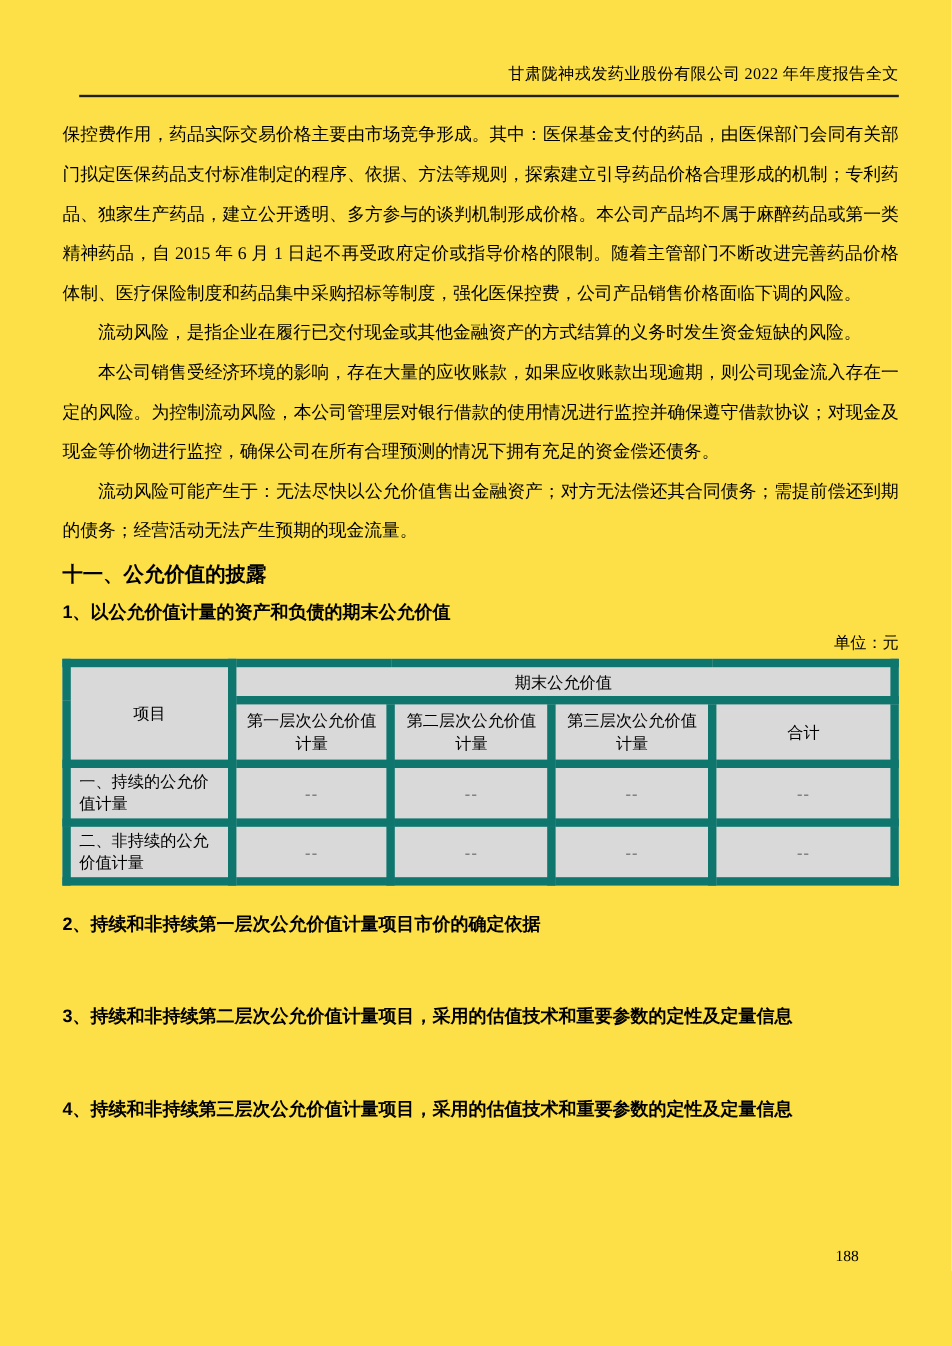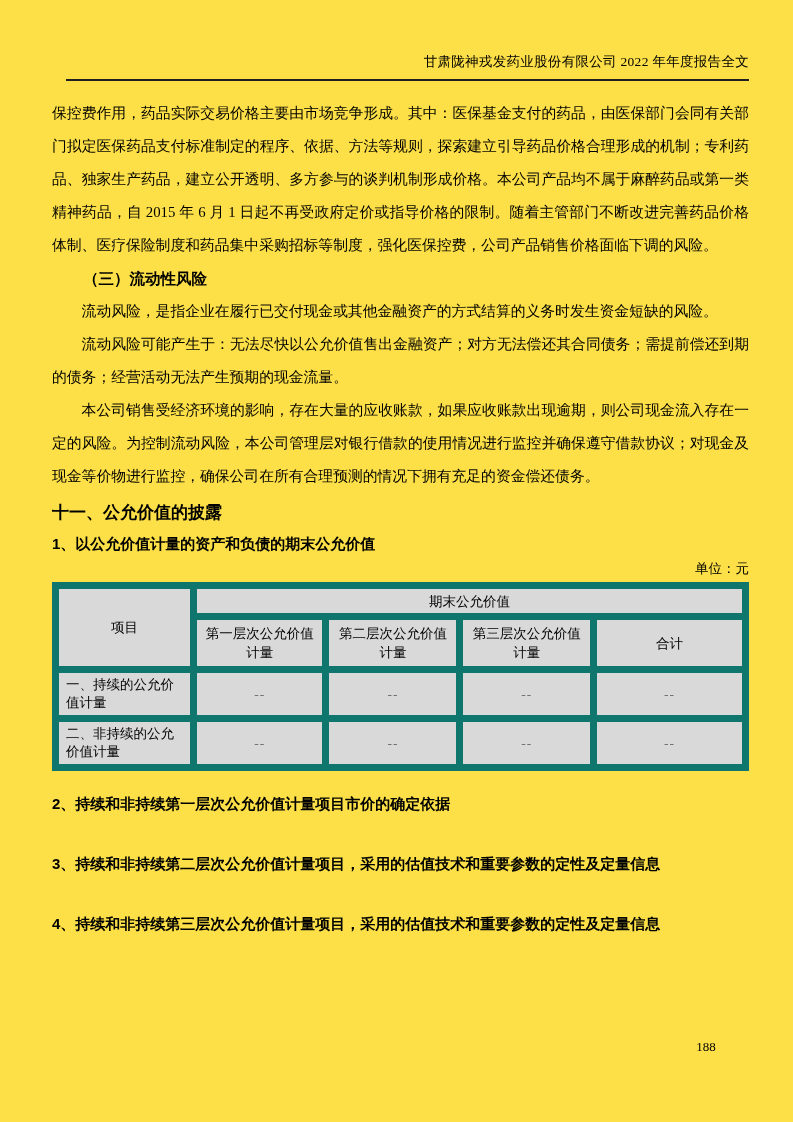--- a/index.html
+++ b/index.html
@@ -43,46 +43,45 @@
     border:1px solid #2b2b2b; border-top-width:2px; border-bottom-width:2px;
     font-size:13.5px; line-height:19px; text-align:center;
   }
   table.fv-table td { border:7px solid #0f766e; padding:2px 7px; vertical-align:middle; }
   table.fv-table tr.hdr1 td { height:20px; }
   table.fv-table tr.hdr2 td { height:42px; }
   table.fv-table tr.body-row td { height:38px; }
   td.label-cell { text-align:left; line-height:18px; }
   .dash-val { color:#6e6e6e; letter-spacing:1px; }
   .mt-after-table { margin-top:22px; }
-  .mt-wide { margin-top:38px; }
+  .mt-wide { margin-top:55px; }
   .page-footer {
     position:absolute; top:1039px; left:676px; width:60px;
     text-align:center; font-size:13px;
   }
 </style>
 </head>
 <body>
 
 <div class="page">
 
   <div class="page-header">
     <span>甘肃陇神戎发药业股份有限公司 2022 年年度报告全文</span>
   </div>
 
   <div class="content">
 
     <p class="body-para first-para">保控费作用，药品实际交易价格主要由市场竞争形成。其中：医保基金支付的药品，由医保部门会同有关部门拟定医保药品支付标准制定的程序、依据、方法等规则，探索建立引导药品价格合理形成的机制；专利药品、独家生产药品，建立公开透明、多方参与的谈判机制形成价格。本公司产品均不属于麻醉药品或第一类精神药品，自 2015 年 6 月 1 日起不再受政府定价或指导价格的限制。随着主管部门不断改进完善药品价格体制、医疗保险制度和药品集中采购招标等制度，强化医保控费，公司产品销售价格面临下调的风险。</p>
 
-    <div class="sub-heading">（三）流动性风险</div>
 
     <p class="body-para">流动风险，是指企业在履行已交付现金或其他金融资产的方式结算的义务时发生资金短缺的风险。</p>
 
+    <p class="body-para">本公司销售受经济环境的影响，存在大量的应收账款，如果应收账款出现逾期，则公司现金流入存在一定的风险。为控制流动风险，本公司管理层对银行借款的使用情况进行监控并确保遵守借款协议；对现金及现金等价物进行监控，确保公司在所有合理预测的情况下拥有充足的资金偿还债务。</p>
+
     <p class="body-para">流动风险可能产生于：无法尽快以公允价值售出金融资产；对方无法偿还其合同债务；需提前偿还到期的债务；经营活动无法产生预期的现金流量。</p>
-
-    <p class="body-para">本公司销售受经济环境的影响，存在大量的应收账款，如果应收账款出现逾期，则公司现金流入存在一定的风险。为控制流动风险，本公司管理层对银行借款的使用情况进行监控并确保遵守借款协议；对现金及现金等价物进行监控，确保公司在所有合理预测的情况下拥有充足的资金偿还债务。</p>
 
     <div class="section-title">十一、公允价值的披露</div>
 
     <div class="num-heading">1、以公允价值计量的资产和负债的期末公允价值</div>
 
     <div class="unit-label">单位：元</div>
 
     <table class="fv-table">
       <colgroup>
         <col style="width:20%">

